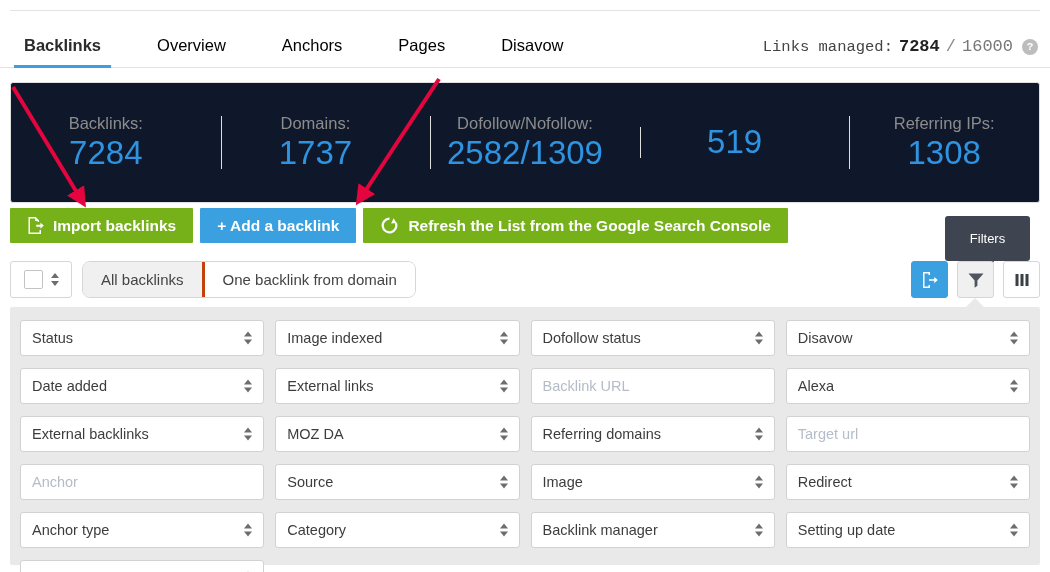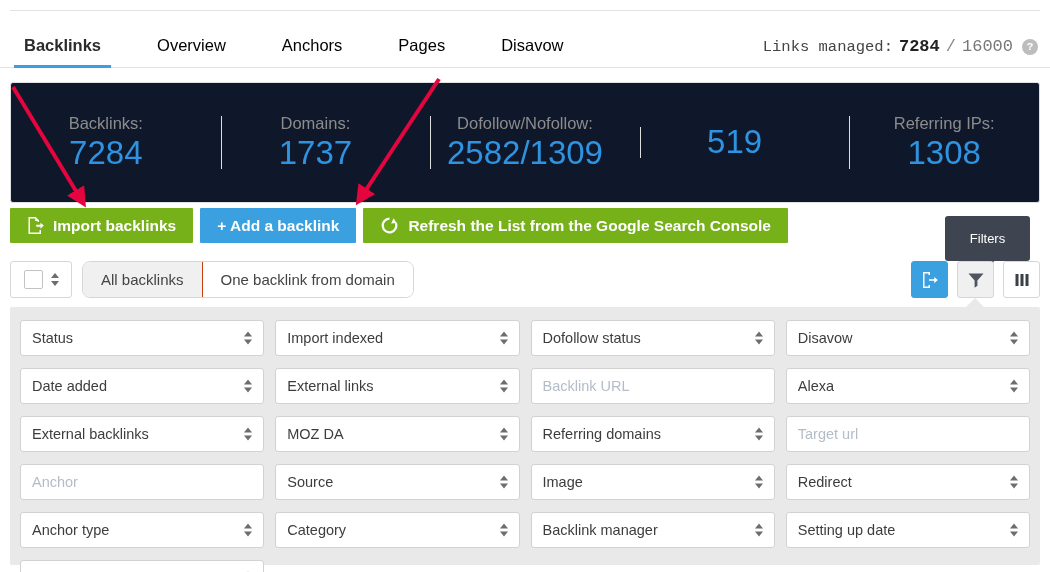--- a/index.html
+++ b/index.html
@@ -97,21 +97,21 @@
     background: #fff; display: flex; align-items: center; justify-content: center;
     gap: 8px; cursor: pointer;
   }
   .cb-box { width: 19px; height: 19px; border: 1px solid #c3c3c3; border-radius: 2px; background: #fff; }
   .seg-group { display: flex; height: 37px; border: 1px solid #d6d6d6; border-radius: 8px; overflow: hidden; }
   .seg {
     padding: 0 18px; display: flex; align-items: center; font-size: 15px; color: #444;
     background: #fff; cursor: pointer; white-space: nowrap;
   }
   .seg.active { background: #f0f0f0; }
-  .seg + .seg { border-left: 1px solid #c2410c; }
+  .seg + .seg { border-left: 3px solid #c2410c; }
 
   .tool-icons { position: absolute; right: 10px; top: 261px; display: flex; gap: 9px; }
   .icon-btn {
     width: 37px; height: 37px; border: 1px solid #d6d6d6; border-radius: 3px;
     background: #fff; display: flex; align-items: center; justify-content: center;
     cursor: pointer;
   }
   .icon-btn.primary { background: #3aa0e0; border-color: #3aa0e0; }
   .icon-btn.pressed { background: #f0f0f0; }
 
@@ -259,21 +259,21 @@
     <div class="caret-up"></div>
     <div class="fgrid" id="fgrid">
         <div class="fld">
           <span class="txt">Status</span>
           <span class="spin">
             <i class="up"></i>
             <i class="dn"></i>
           </span>
         </div>
         <div class="fld">
-          <span class="txt">Import indexed</span>
+          <span class="txt">Image indexed</span>
           <span class="spin">
             <i class="up"></i>
             <i class="dn"></i>
           </span>
         </div>
         <div class="fld">
           <span class="txt">Dofollow status</span>
           <span class="spin">
             <i class="up"></i>
             <i class="dn"></i>

